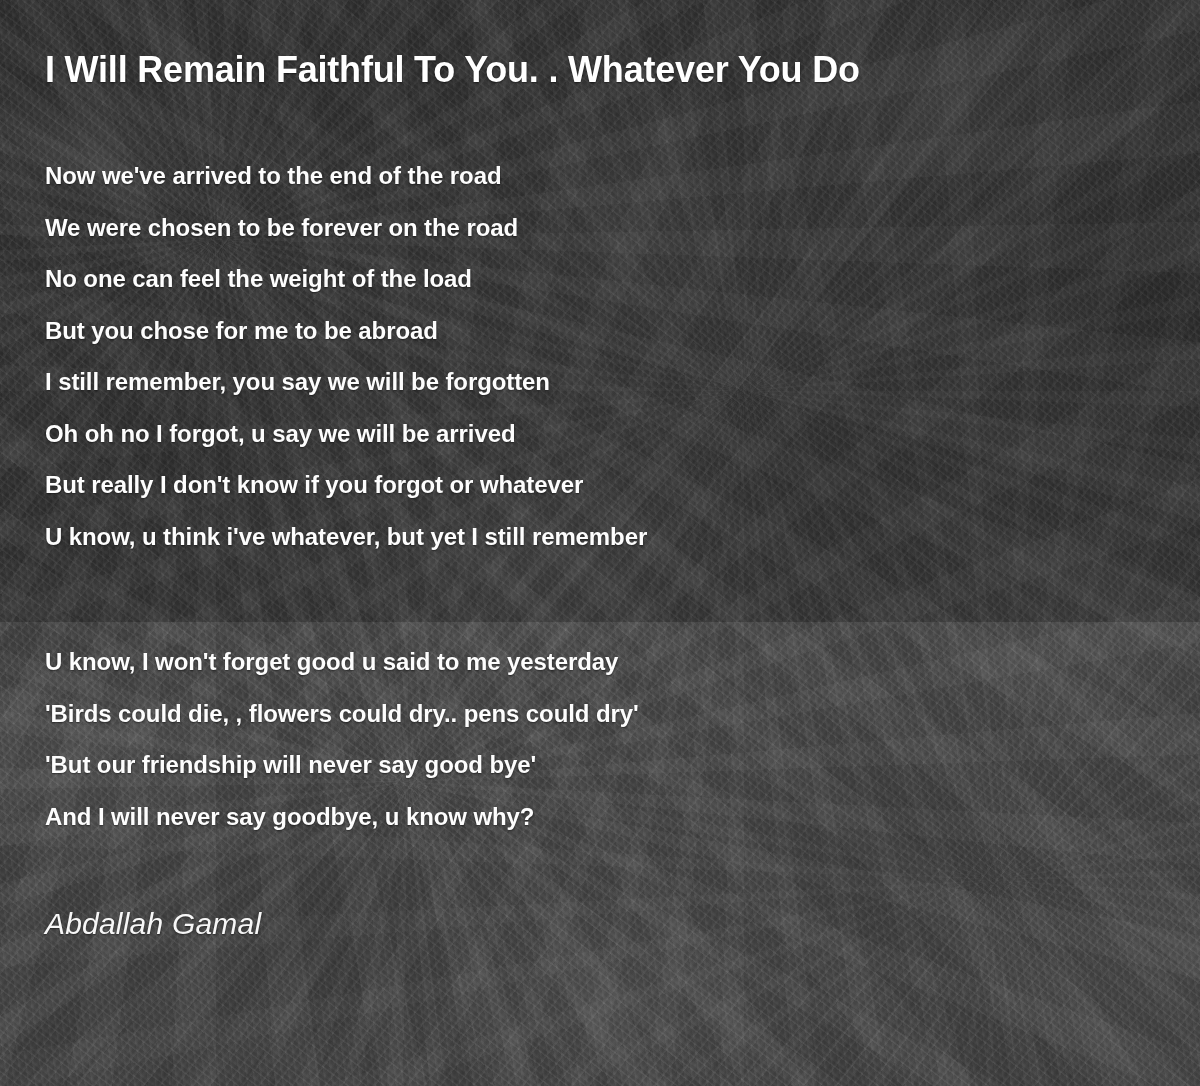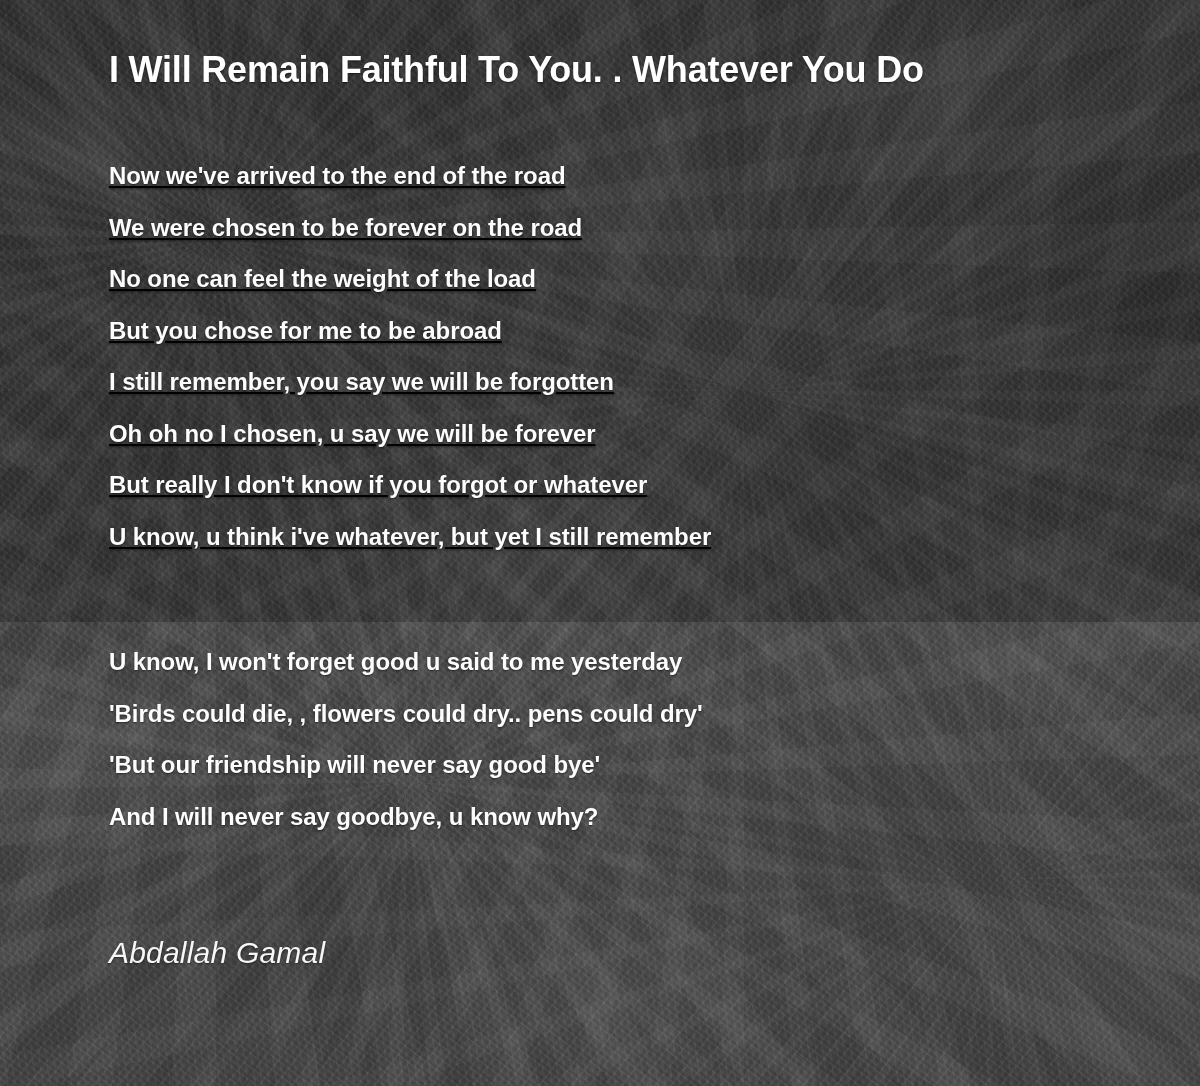--- a/index.html
+++ b/index.html
@@ -106,21 +106,21 @@
   .band-bottom {
     top: 622px;
     bottom: 0;
     background: rgba(255,255,255,0.035);
   }
 
   
   .content {
     position: relative;
     z-index: 5;
-    padding: 0 0 0 109px;
+    padding: 0 0 0 45px;
   }
 
   #poem-title {
     margin: 0;
     padding-top: 47px;
     width: 860px;
     font-size: 36px;
     font-weight: bold;
     line-height: 46px;
     color: #ffffff;
@@ -129,38 +129,37 @@
   }
 
   .stanza {
     list-style: none;
     margin: 0;
     padding: 0;
   }
 
   #stanza-1 {
     margin-top: 57px;
-    text-decoration: underline;
   }
   #stanza-2 {
     margin-top: 74px;
   }
 
   .poem-line {
     font-size: 24px;
     font-weight: bold;
     line-height: 51.5px;
     color: #fdfdfd;
     letter-spacing: -0.1px;
     white-space: pre;
     text-shadow: 0 1px 2px rgba(0,0,0,0.5);
   }
 
   #poem-author {
-    margin-top: 94px;
+    margin-top: 65px;
     font-size: 30px;
     font-style: italic;
     font-weight: normal;
     color: #f7f7f7;
     letter-spacing: 0.2px;
     text-shadow: 0 1px 2px rgba(0,0,0,0.5);
   }
 </style>
 </head>
 <body>
@@ -178,21 +177,21 @@
   <div class="content">
 
     <h1 id="poem-title">I Will Remain Faithful To You. . Whatever You Do</h1>
 
     <div class="stanza" id="stanza-1">
       <div class="poem-line">Now we've arrived to the end of the road</div>
       <div class="poem-line">We were chosen to be forever on the road</div>
       <div class="poem-line">No one can feel the weight of the load</div>
       <div class="poem-line">But you chose for me to be abroad</div>
       <div class="poem-line">I still remember, you say we will be forgotten</div>
-      <div class="poem-line">Oh oh no I chosen, u say we will be forever</div>
+      <div class="poem-line">Oh oh no I forgot, u say we will be arrived</div>
       <div class="poem-line">But really I don't know if you forgot or whatever</div>
       <div class="poem-line">U know, u think i've whatever, but yet I still remember</div>
     </div>
 
     <div class="stanza" id="stanza-2">
       <div class="poem-line">U know, I won't forget good u said to me yesterday</div>
       <div class="poem-line">'Birds could die, , flowers could dry.. pens could dry'</div>
       <div class="poem-line">'But our friendship will never say good bye'</div>
       <div class="poem-line">And I will never say goodbye, u know why?</div>
     </div>

